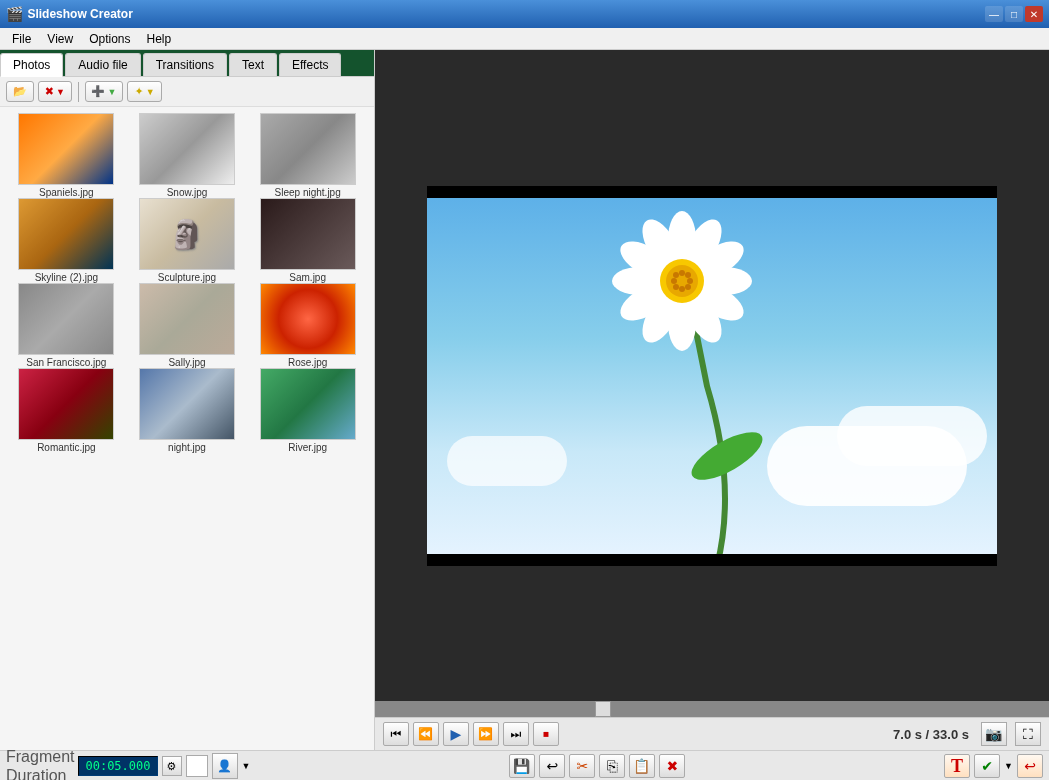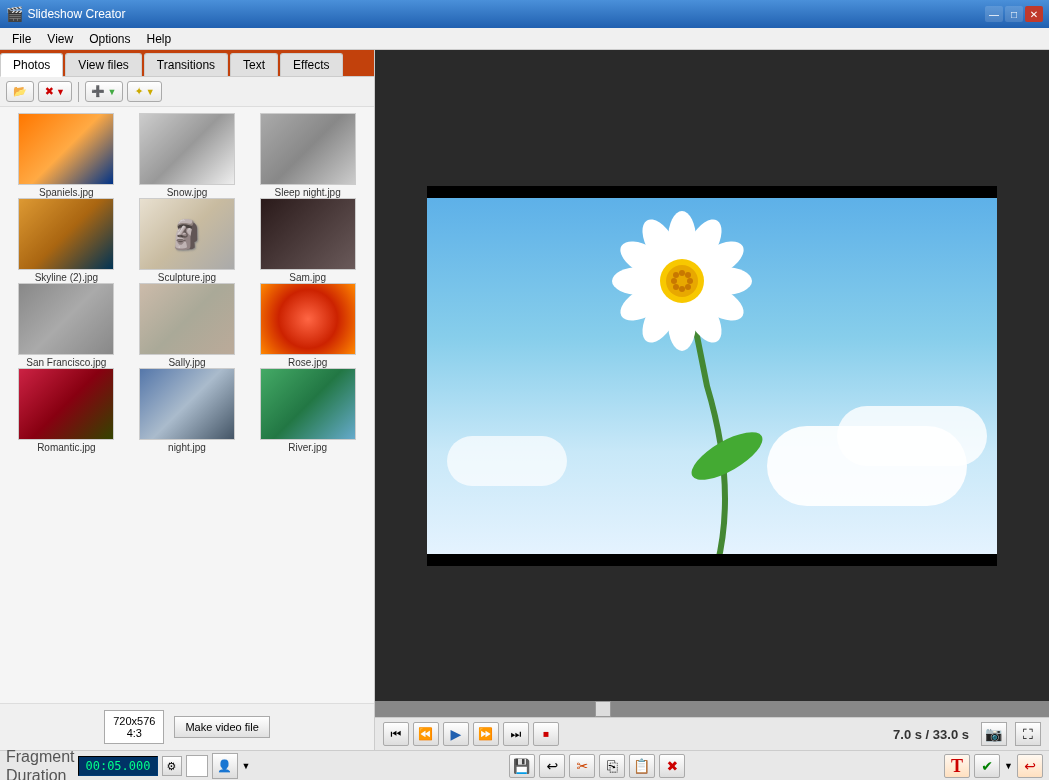--- a/index.html
+++ b/index.html
@@ -9,21 +9,21 @@
     #titlebar {
       background: linear-gradient(to bottom, #4a90d9, #2060b0);
       height: 28px;
       display: flex;
       align-items: center;
       padding: 0 6px;
       color: white;
       font-size: 12px;
       user-select: none;
     }
-    #titlebar .title-text { flex: 1; font-weight: normal; }
+    #titlebar .title-text { flex: 1; font-weight: bold; }
     #titlebar .win-btn {
       width: 18px; height: 16px; margin-left: 2px;
       display: flex; align-items: center; justify-content: center;
       cursor: pointer; font-size: 10px; color: white;
       background: rgba(255,255,255,0.15); border-radius: 2px;
     }
     #titlebar .win-btn.close { background: #c0392b; }
 
     
     #menubar {
@@ -53,21 +53,21 @@
       background: #f5f5f5;
       border-right: 1px solid #ccc;
       display: flex;
       flex-direction: column;
       flex-shrink: 0;
     }
 
     
     #tabs {
       display: flex;
-      background: #c2410c;
+      background: #14532d;
       border-bottom: 1px solid #ccc;
       padding-top: 3px;
     }
     .tab {
       padding: 4px 12px;
       cursor: pointer;
       font-size: 12px;
       border: 1px solid #ccc;
       border-bottom: none;
       background: #e0e0e0;
@@ -311,21 +311,21 @@
   <div class="menu-item">Options</div>
   <div class="menu-item">Help</div>
 </div>
 
 <div id="main-content">
 
   <div id="left-panel">
 
     <div id="tabs">
       <div class="tab active">Photos</div>
-      <div class="tab">View files</div>
+      <div class="tab">Audio file</div>
       <div class="tab">Transitions</div>
       <div class="tab">Text</div>
       <div class="tab">Effects</div>
     </div>
 
     <div id="left-toolbar">
       <div class="toolbar-btn">
         <span>📂</span>
       </div>
       <div class="toolbar-btn" style="color:#cc0000;">
@@ -389,30 +389,20 @@
       <div class="photo-item">
         <div class="photo-thumb thumb-road" style="background:linear-gradient(135deg,#5577aa,#aabbcc,#445566);"></div>
         <div class="photo-label">night.jpg</div>
       </div>
       <div class="photo-item">
         <div class="photo-thumb thumb-river" style="background:linear-gradient(135deg,#44aa66,#227744,#66aacc);"></div>
         <div class="photo-label">River.jpg</div>
       </div>
     </div>
 
-    <div id="left-bottom">
-      <div class="res-box">
-        <div>720x576</div>
-        <div>4:3</div>
-      </div>
-      <div class="make-video-btn">
-        <div>Make
-video file</div>
-      </div>
-    </div>
 
   </div>
 
   <div id="right-panel">
 
     <div id="preview-area">
       <div id="preview-image">
 
         <div style="position:absolute;inset:0;background:linear-gradient(180deg, #5aaee8 0%, #87ceeb 40%, #c8e8f8 70%, #e8f4ff 100%);"></div>
 

